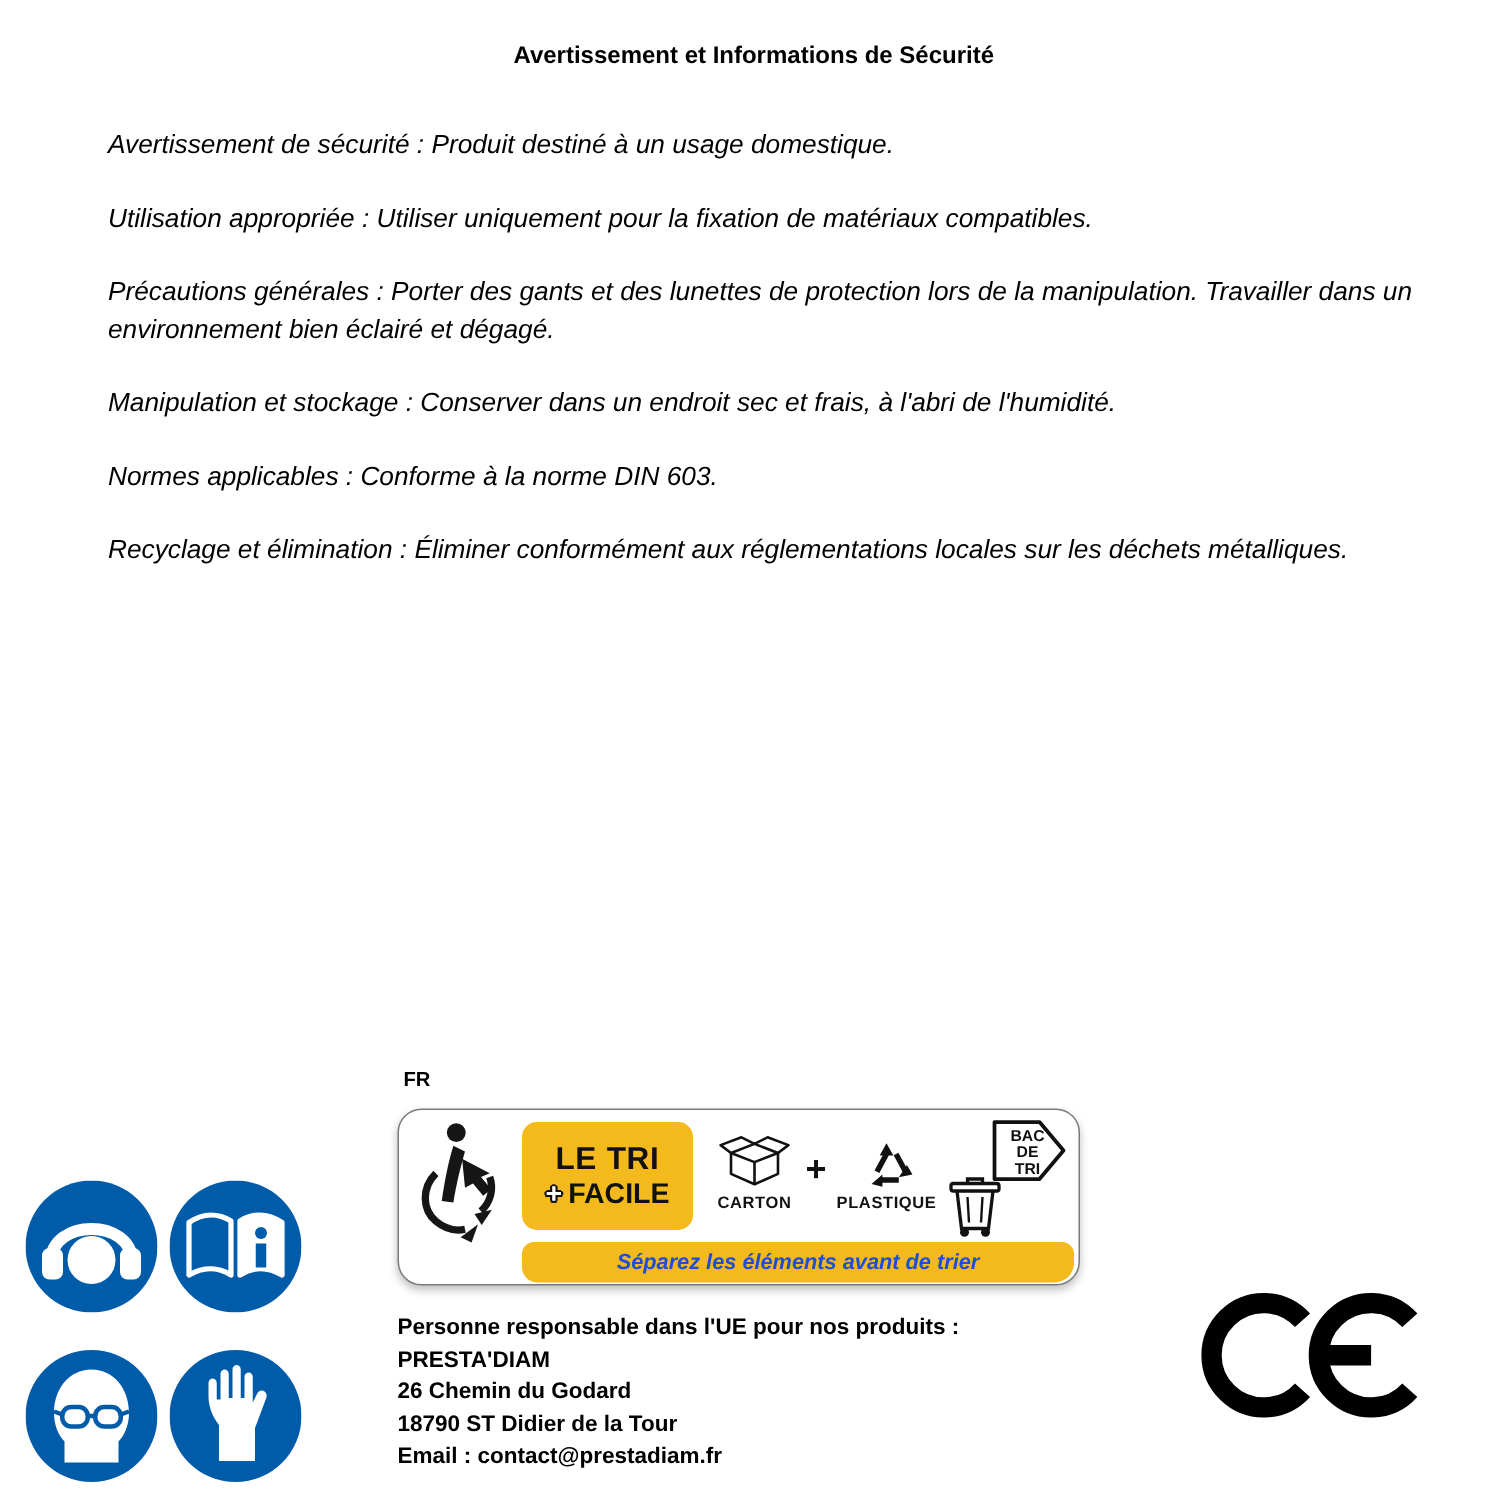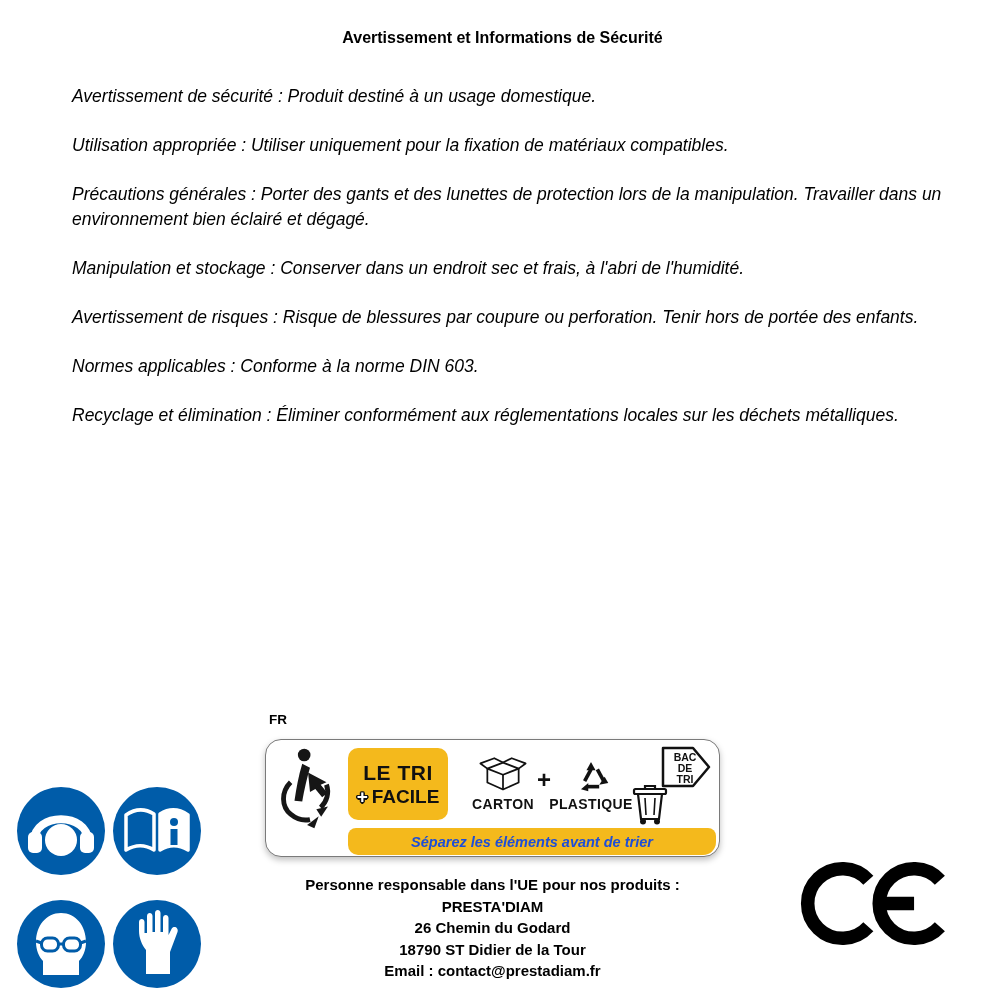--- a/index.html
+++ b/index.html
@@ -17,50 +17,49 @@
   .body-text{position:absolute;top:84px;left:72px;right:40px;font-size:17.5px;line-height:25px;}
   .body-text p{margin:0 0 24px 0;font-style:italic;}
 
   .pictogram-grid{position:absolute;left:17px;top:787px;display:grid;grid-template-columns:88px 88px;grid-auto-rows:88px;column-gap:8px;row-gap:25px;}
   .picto{width:88px;height:88px;display:block;}
 
   .fr-code{position:absolute;left:269px;top:712px;font-size:13.5px;font-weight:bold;}
 
   .tri-box{position:absolute;left:265px;top:739px;width:455px;height:118px;background:#fff;border:1.5px solid #7a7a7a;border-radius:16px;box-shadow:0 3px 6px rgba(0,0,0,.25);}
   .triman{position:absolute;left:12px;top:7px;width:64px;height:84px;}
-  .tri-badge{position:absolute;left:82px;top:8px;width:100px;height:72px;background:var(--yellow);border-radius:10px;display:flex;flex-direction:column;align-items:center;justify-content:center;gap:1px;}
+  .tri-badge{position:absolute;left:82px;top:8px;width:114px;height:72px;background:var(--yellow);border-radius:10px;display:flex;flex-direction:column;align-items:center;justify-content:center;gap:1px;}
   .tri-line1{font-size:21px;font-weight:800;letter-spacing:.5px;color:#111;}
   .tri-line2{font-size:19px;font-weight:800;display:flex;align-items:center;gap:4px;color:#111;}
   .plus-glyph{color:#fff;font-weight:900;text-shadow:-1.5px 0 #111,1.5px 0 #111,0 -1.5px #111,0 1.5px #111,-1px -1px #111,1px 1px #111,-1px 1px #111,1px -1px #111;}
   .material{position:absolute;top:13px;width:66px;display:flex;flex-direction:column;align-items:center;gap:3px;}
   .material.carton{left:204px;}
   .material.plastique{left:292px;}
-  .material-label{font-size:14px;font-weight:bold;letter-spacing:.4px;color:#111;}
+  .material-label{font-size:11px;font-weight:bold;letter-spacing:.4px;color:#111;}
   .sep-plus{position:absolute;left:271px;top:26px;font-size:24px;font-weight:bold;color:#111;}
   .bac-group{position:absolute;left:364px;top:5px;width:84px;height:80px;}
   .bac-group text{font-weight:bold;}
   .banner{position:absolute;left:82px;right:3px;top:88px;height:27px;background:var(--yellow);border-radius:8px 8px 13px 10px;display:flex;align-items:center;justify-content:center;font-size:14.5px;font-weight:bold;font-style:italic;color:#1d4ed8;}
 
-  .address{position:absolute;left:265px;top:874px;width:455px;text-align:center;font-size:15px;font-weight:bold;line-height:21.5px;}
+  .address{position:absolute;left:265px;top:874px;width:455px;text-align:left;font-size:15px;font-weight:bold;line-height:21.5px;}
 
   .ce{position:absolute;left:800px;top:851px;width:145px;height:105px;}
 </style>
 </head>
 <body>
 
 <div class="page">
 
   <h1 class="title">Avertissement et Informations de Sécurité</h1>
 
   <div class="body-text">
     <p>Avertissement de sécurité : Produit destiné à un usage domestique.</p>
     <p>Utilisation appropriée : Utiliser uniquement pour la fixation de matériaux compatibles.</p>
     <p>Précautions générales : Porter des gants et des lunettes de protection lors de la manipulation. Travailler dans un environnement bien éclairé et dégagé.</p>
     <p>Manipulation et stockage : Conserver dans un endroit sec et frais, à l'abri de l'humidité.</p>
-    <p>Avertissement de risques : Risque de blessures par coupure ou perforation. Tenir hors de portée des enfants.</p>
     <p>Normes applicables : Conforme à la norme DIN 603.</p>
     <p>Recyclage et élimination : Éliminer conformément aux réglementations locales sur les déchets métalliques.</p>
   </div>
 
   <div class="pictogram-grid">
     <svg class="picto" viewBox="0 0 88 88">
       <circle cx="44" cy="44" r="44" fill="#005CA9"></circle>
       <circle cx="44" cy="53" r="16" fill="#fff"></circle>
       <path d="M17 54 C17 25 71 25 71 54" fill="none" stroke="#fff" stroke-width="8" stroke-linecap="round"></path>
       <rect x="11" y="45" width="14" height="21" rx="5" fill="#fff"></rect>

